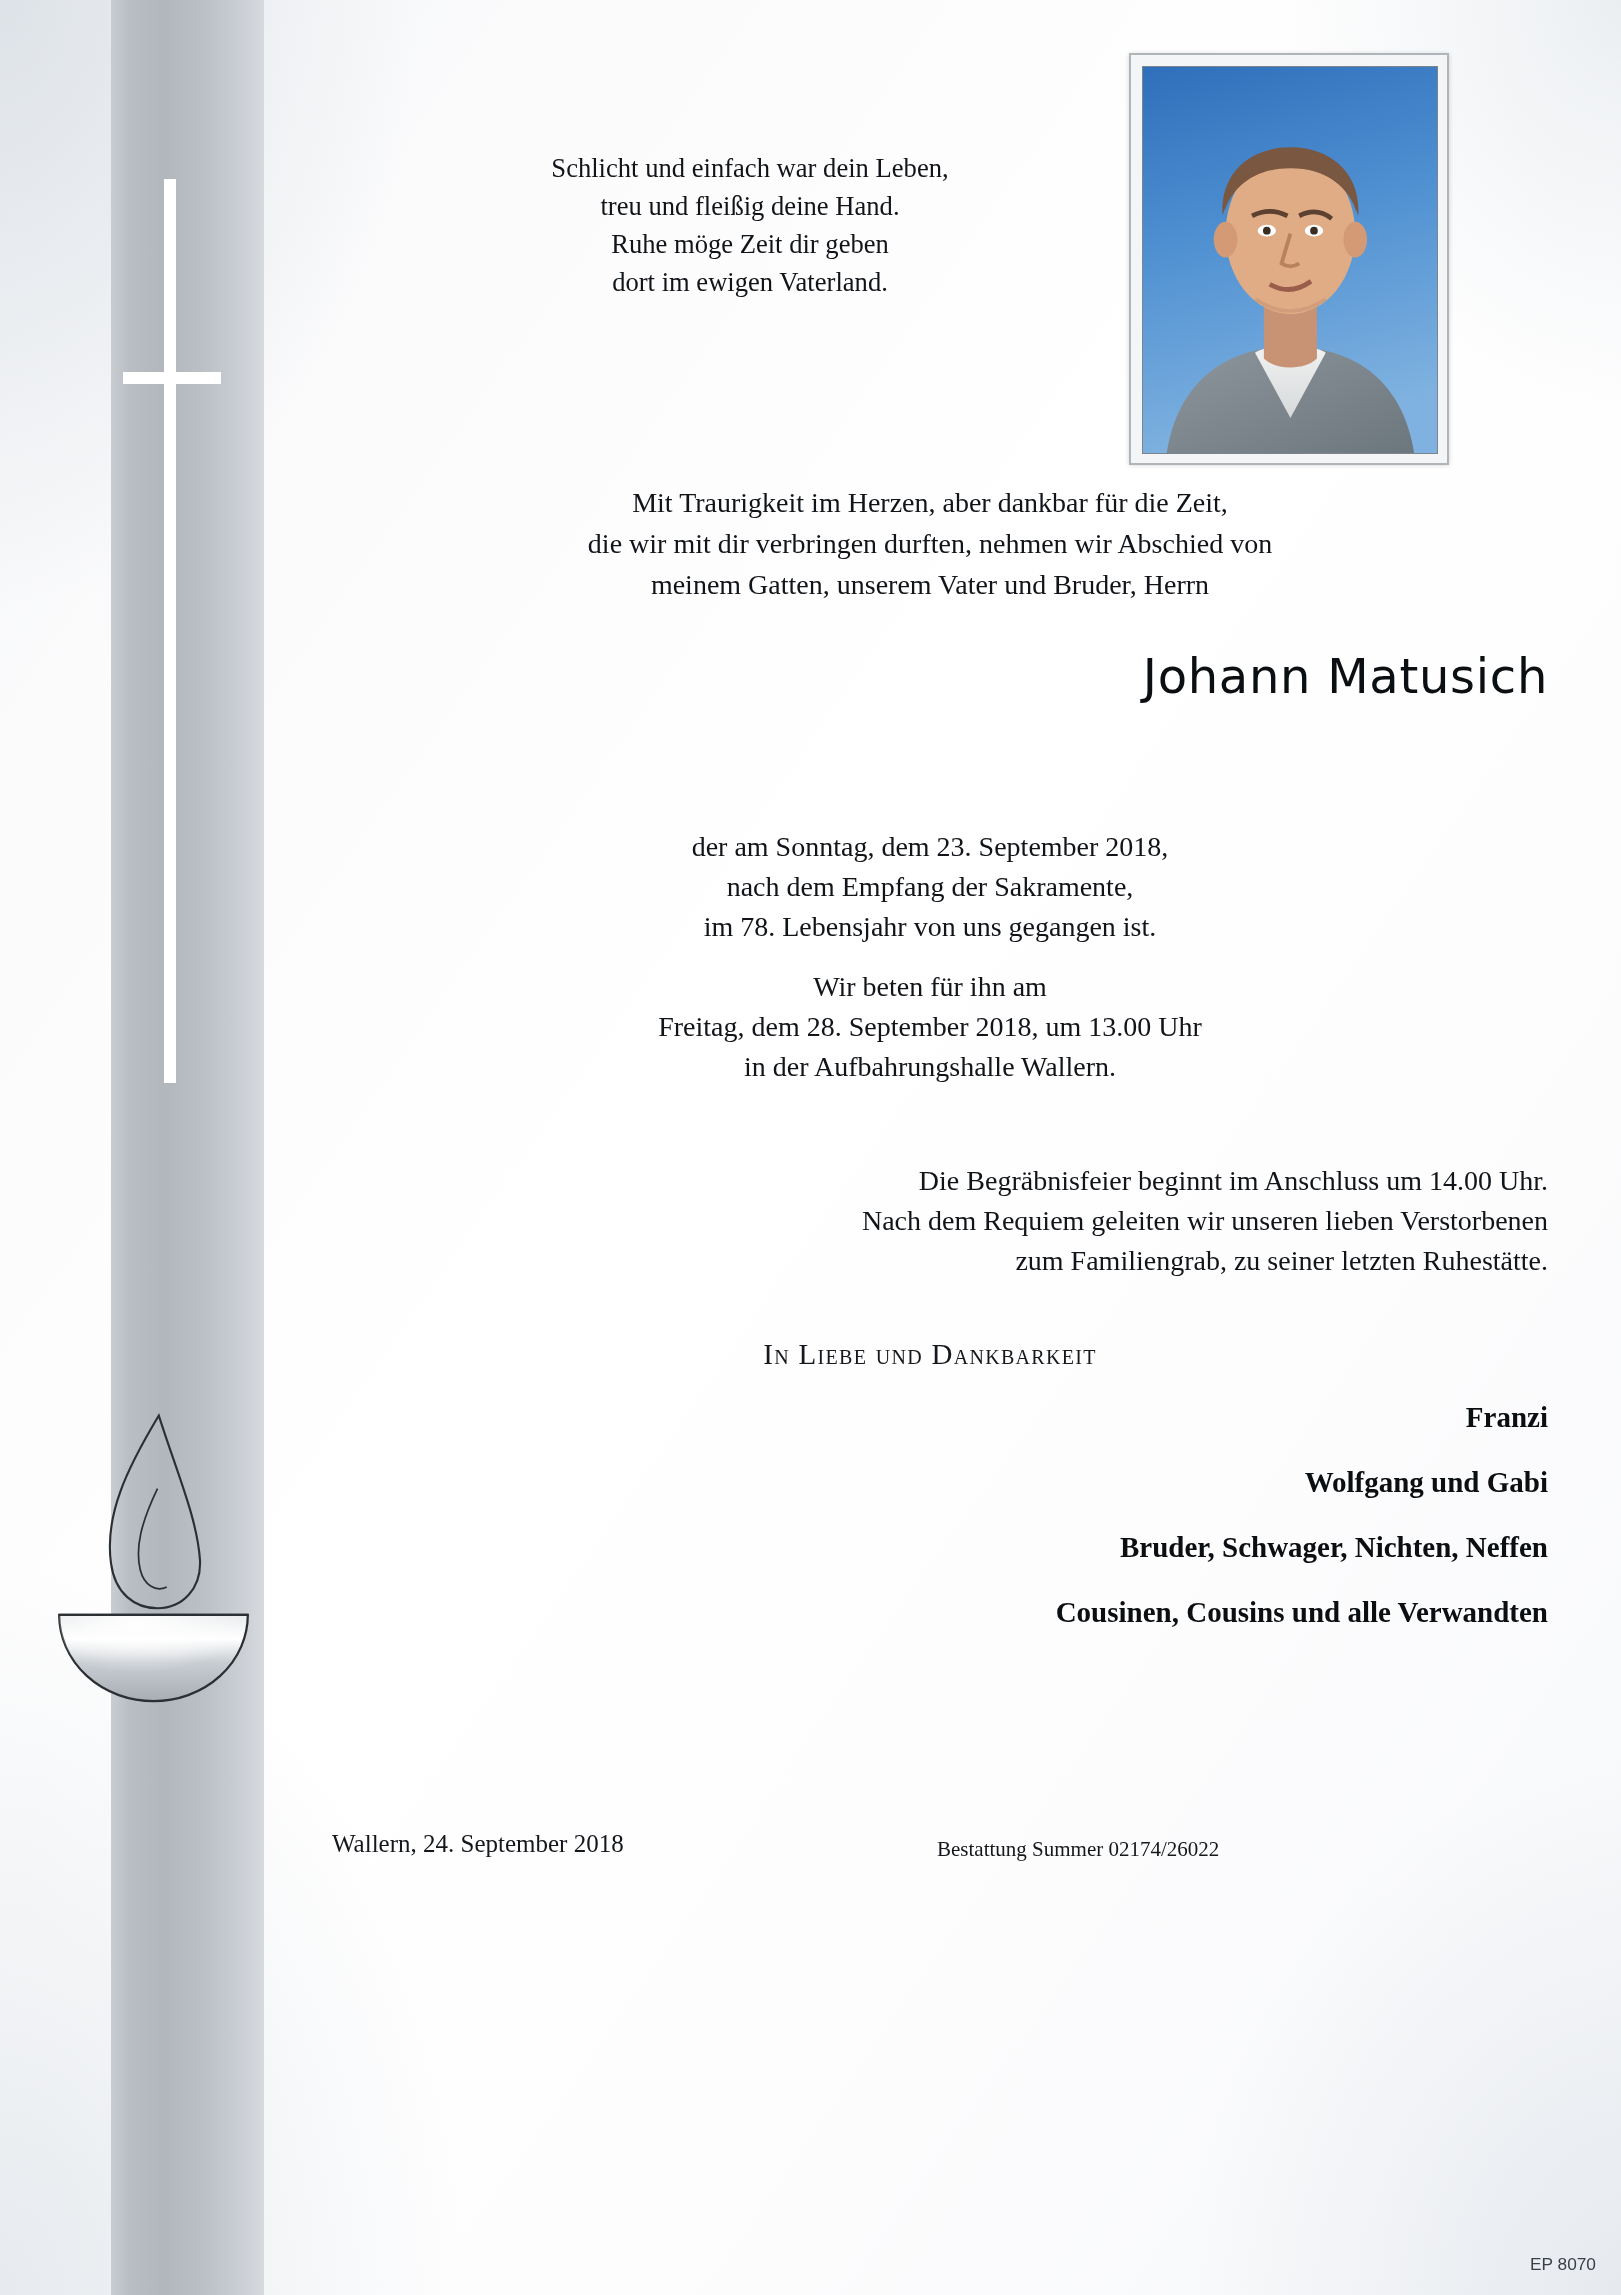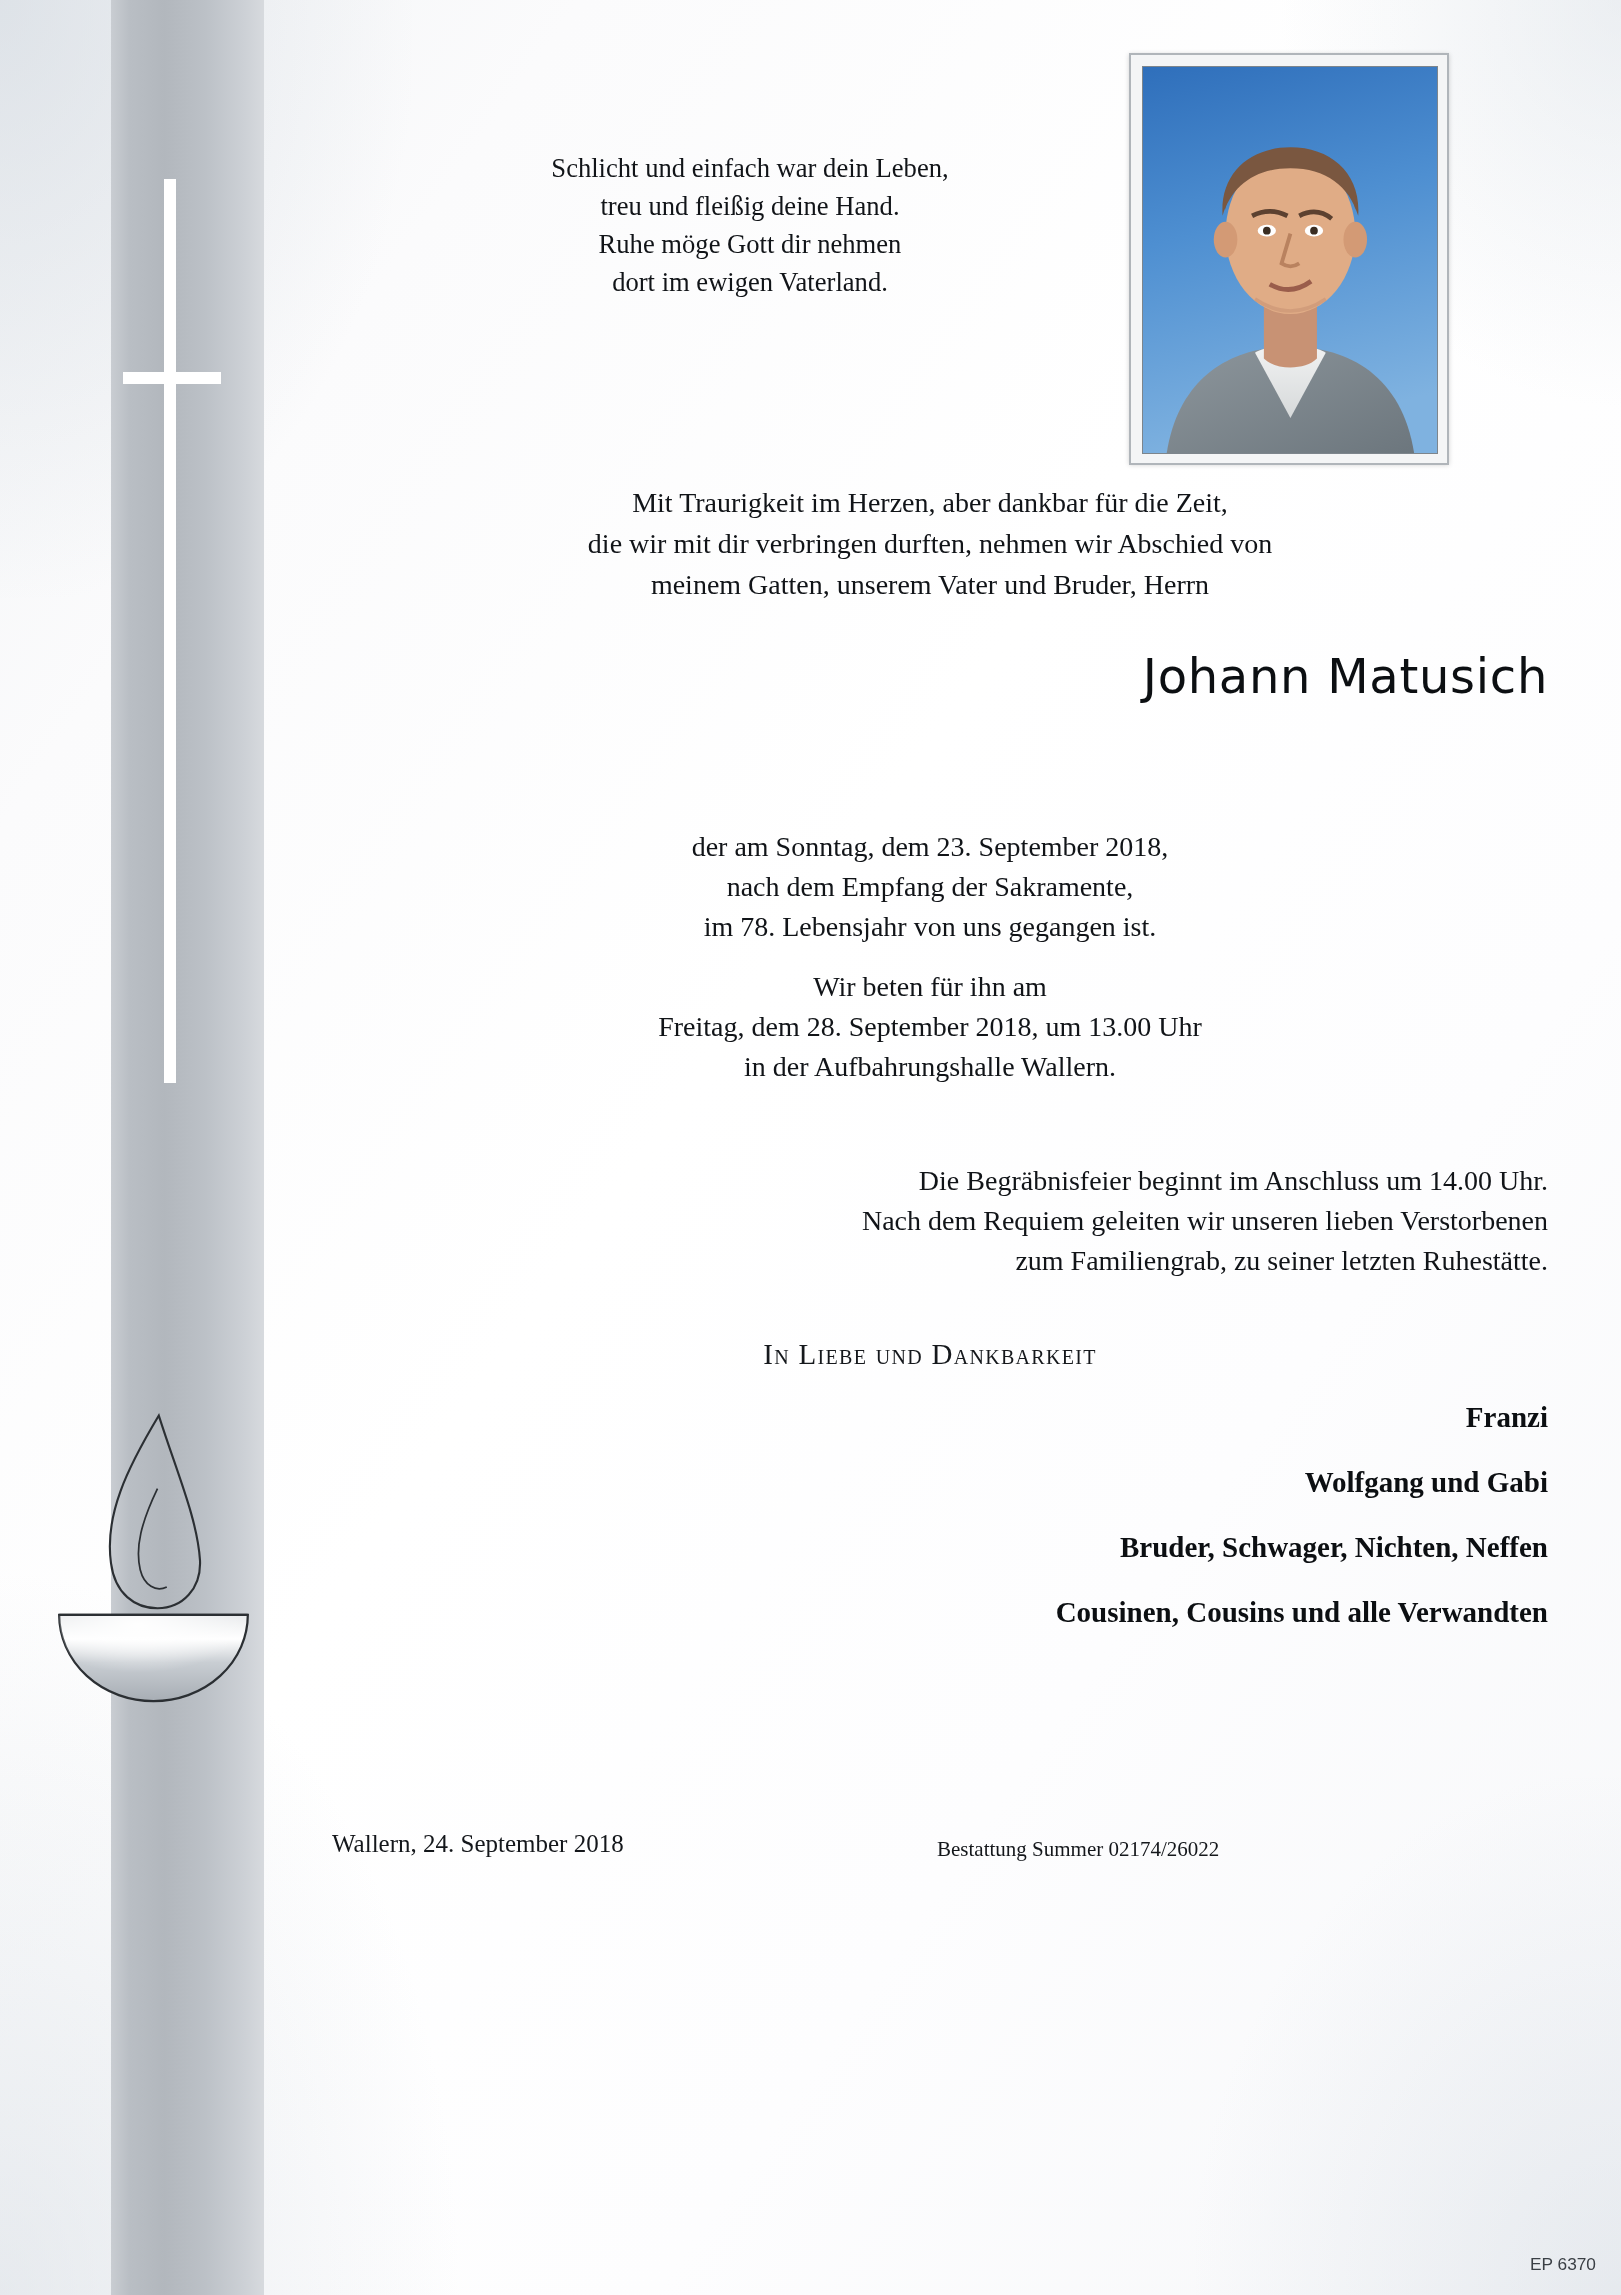--- a/index.html
+++ b/index.html
@@ -273,21 +273,21 @@
       <path d="M18 340 L 302 340 A 142 130 0 0 1 18 340 Z" fill="url(#bowlHi)"></path>
       <line x1="18" y1="340" x2="302" y2="340" stroke="#2b2f33" stroke-width="3.4"></line>
     </svg>
   </div>
 
   <div class="content">
 
     <div class="verse">
       <div>Schlicht und einfach war dein Leben,</div>
       <div>treu und fleißig deine Hand.</div>
-      <div>Ruhe möge Gott dir nehmen</div>
+      <div>Ruhe möge Zeit dir geben</div>
       <div>dort im ewigen Vaterland.</div>
     </div>
 
     <div class="portrait">
       <div class="portrait-inner">
         <svg viewBox="0 0 100 130" width="100%" height="100%" preserveAspectRatio="none" xmlns="http://www.w3.org/2000/svg">
           <defs>
             <linearGradient id="skyG" x1="0" y1="0" x2="0.2" y2="1">
               <stop offset="0%" stop-color="#2f6fbb"></stop>
               <stop offset="45%" stop-color="#4e8fd1"></stop>
@@ -367,15 +367,15 @@
       <div class="mourner">Franzi</div>
       <div class="mourner">Wolfgang und Gabi</div>
       <div class="mourner">Bruder, Schwager, Nichten, Neffen</div>
       <div class="mourner">Cousinen, Cousins und alle Verwandten</div>
     </div>
 
     <div class="footer-left">Wallern, 24. September 2018</div>
     <div class="footer-right">Bestattung Summer 02174/26022</div>
   </div>
 
-  <div class="code">EP 6370</div>
+  <div class="code">EP 8070</div>
 </div>
 
 
 </body></html>

